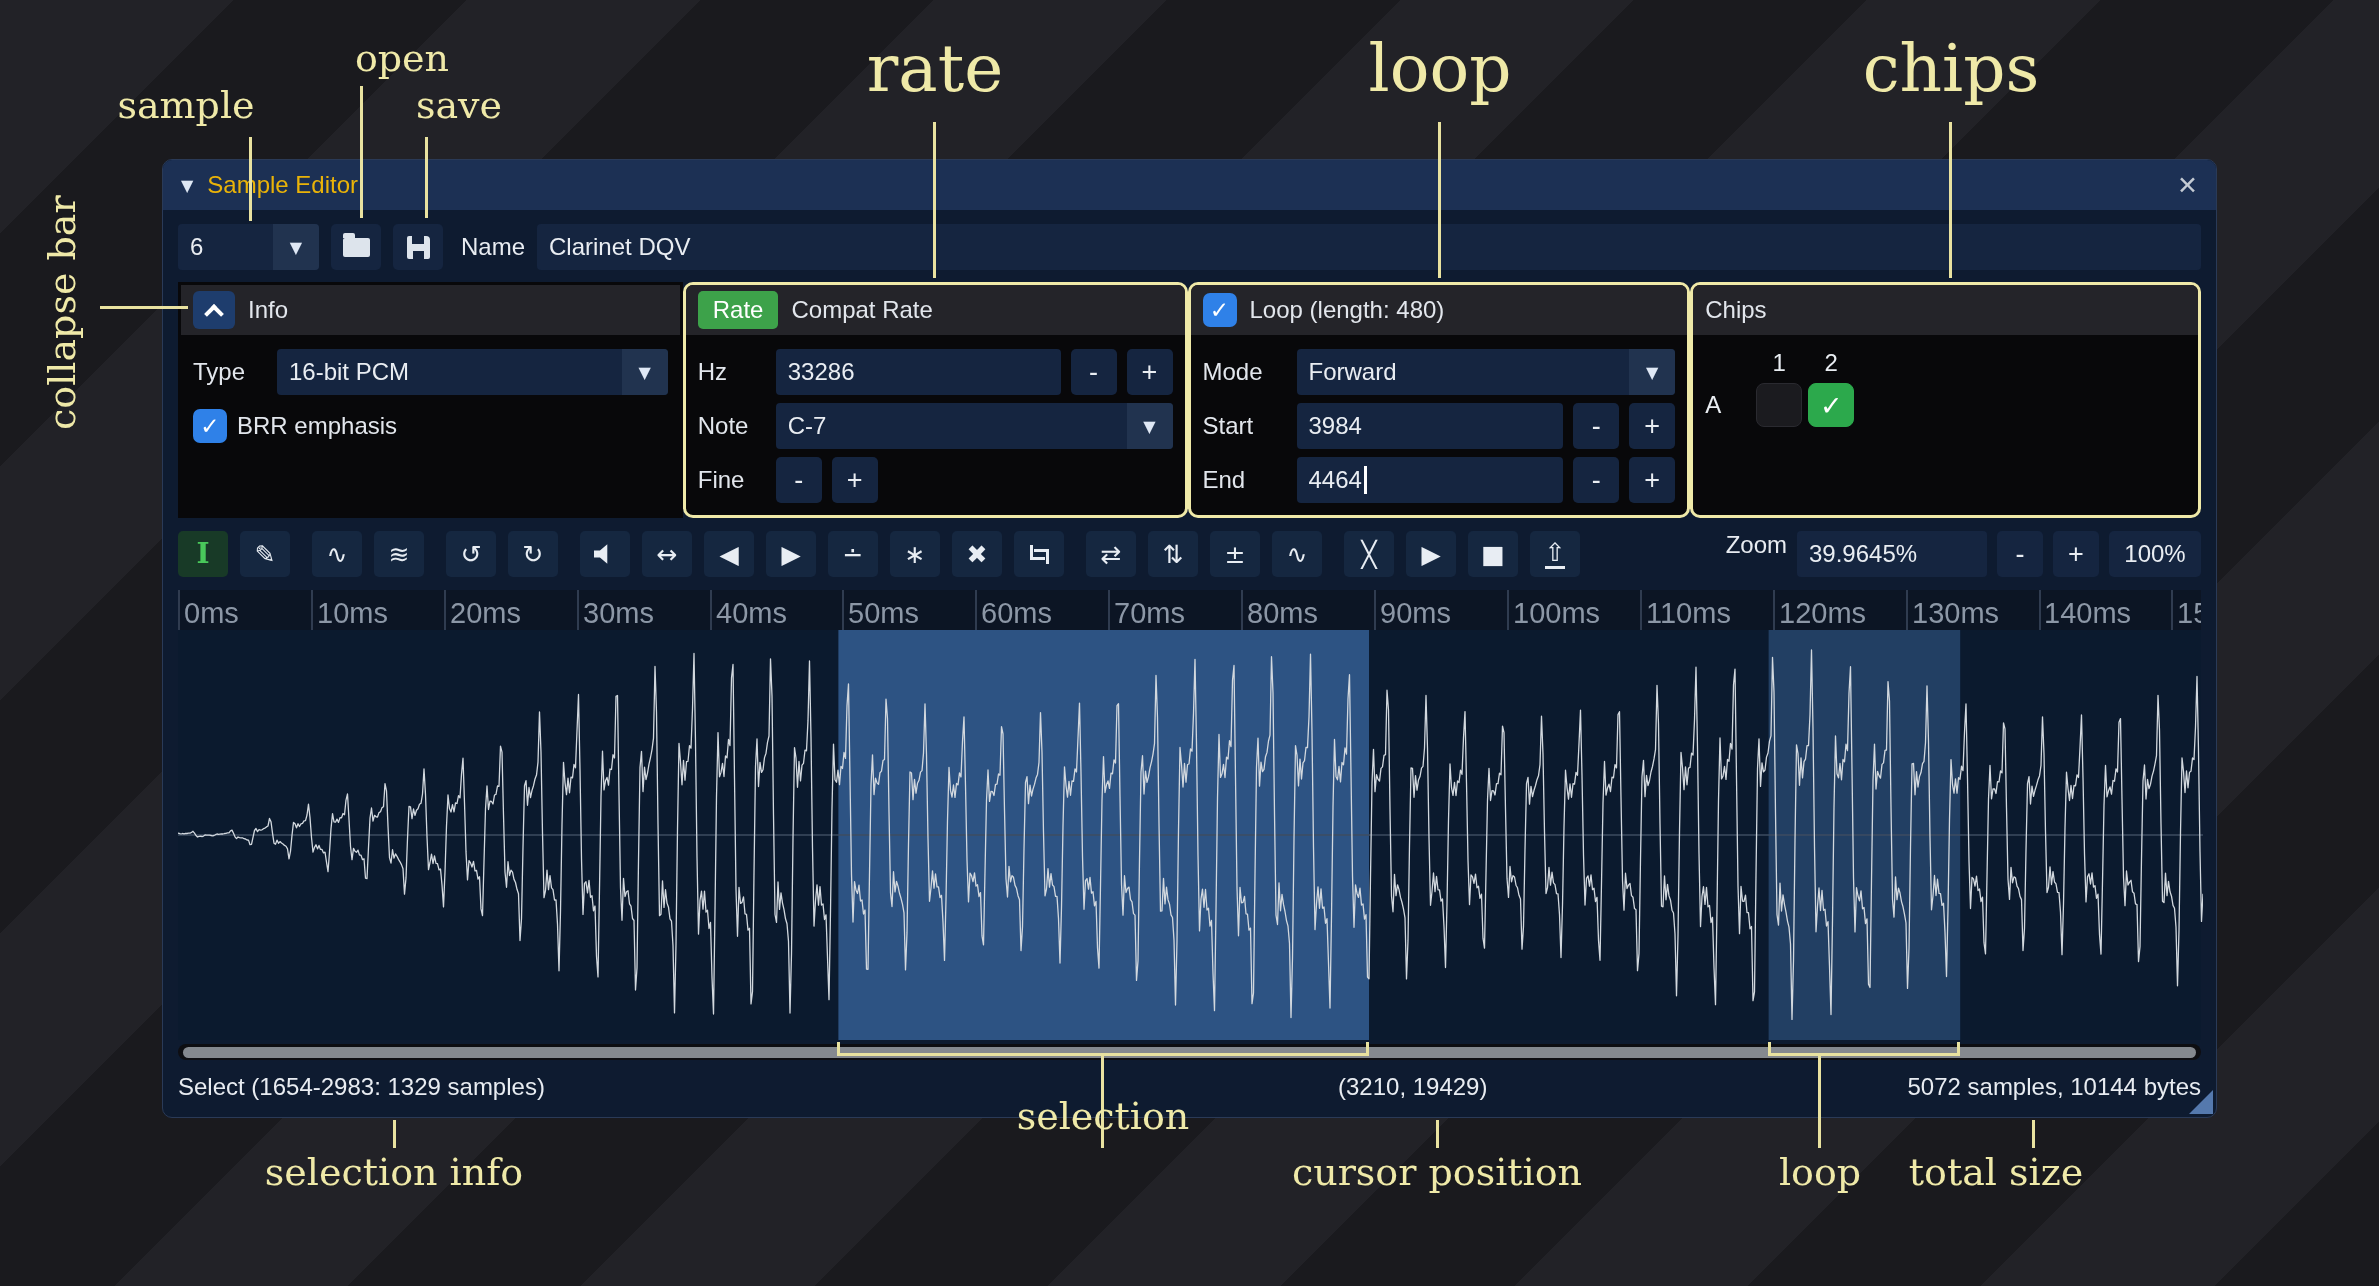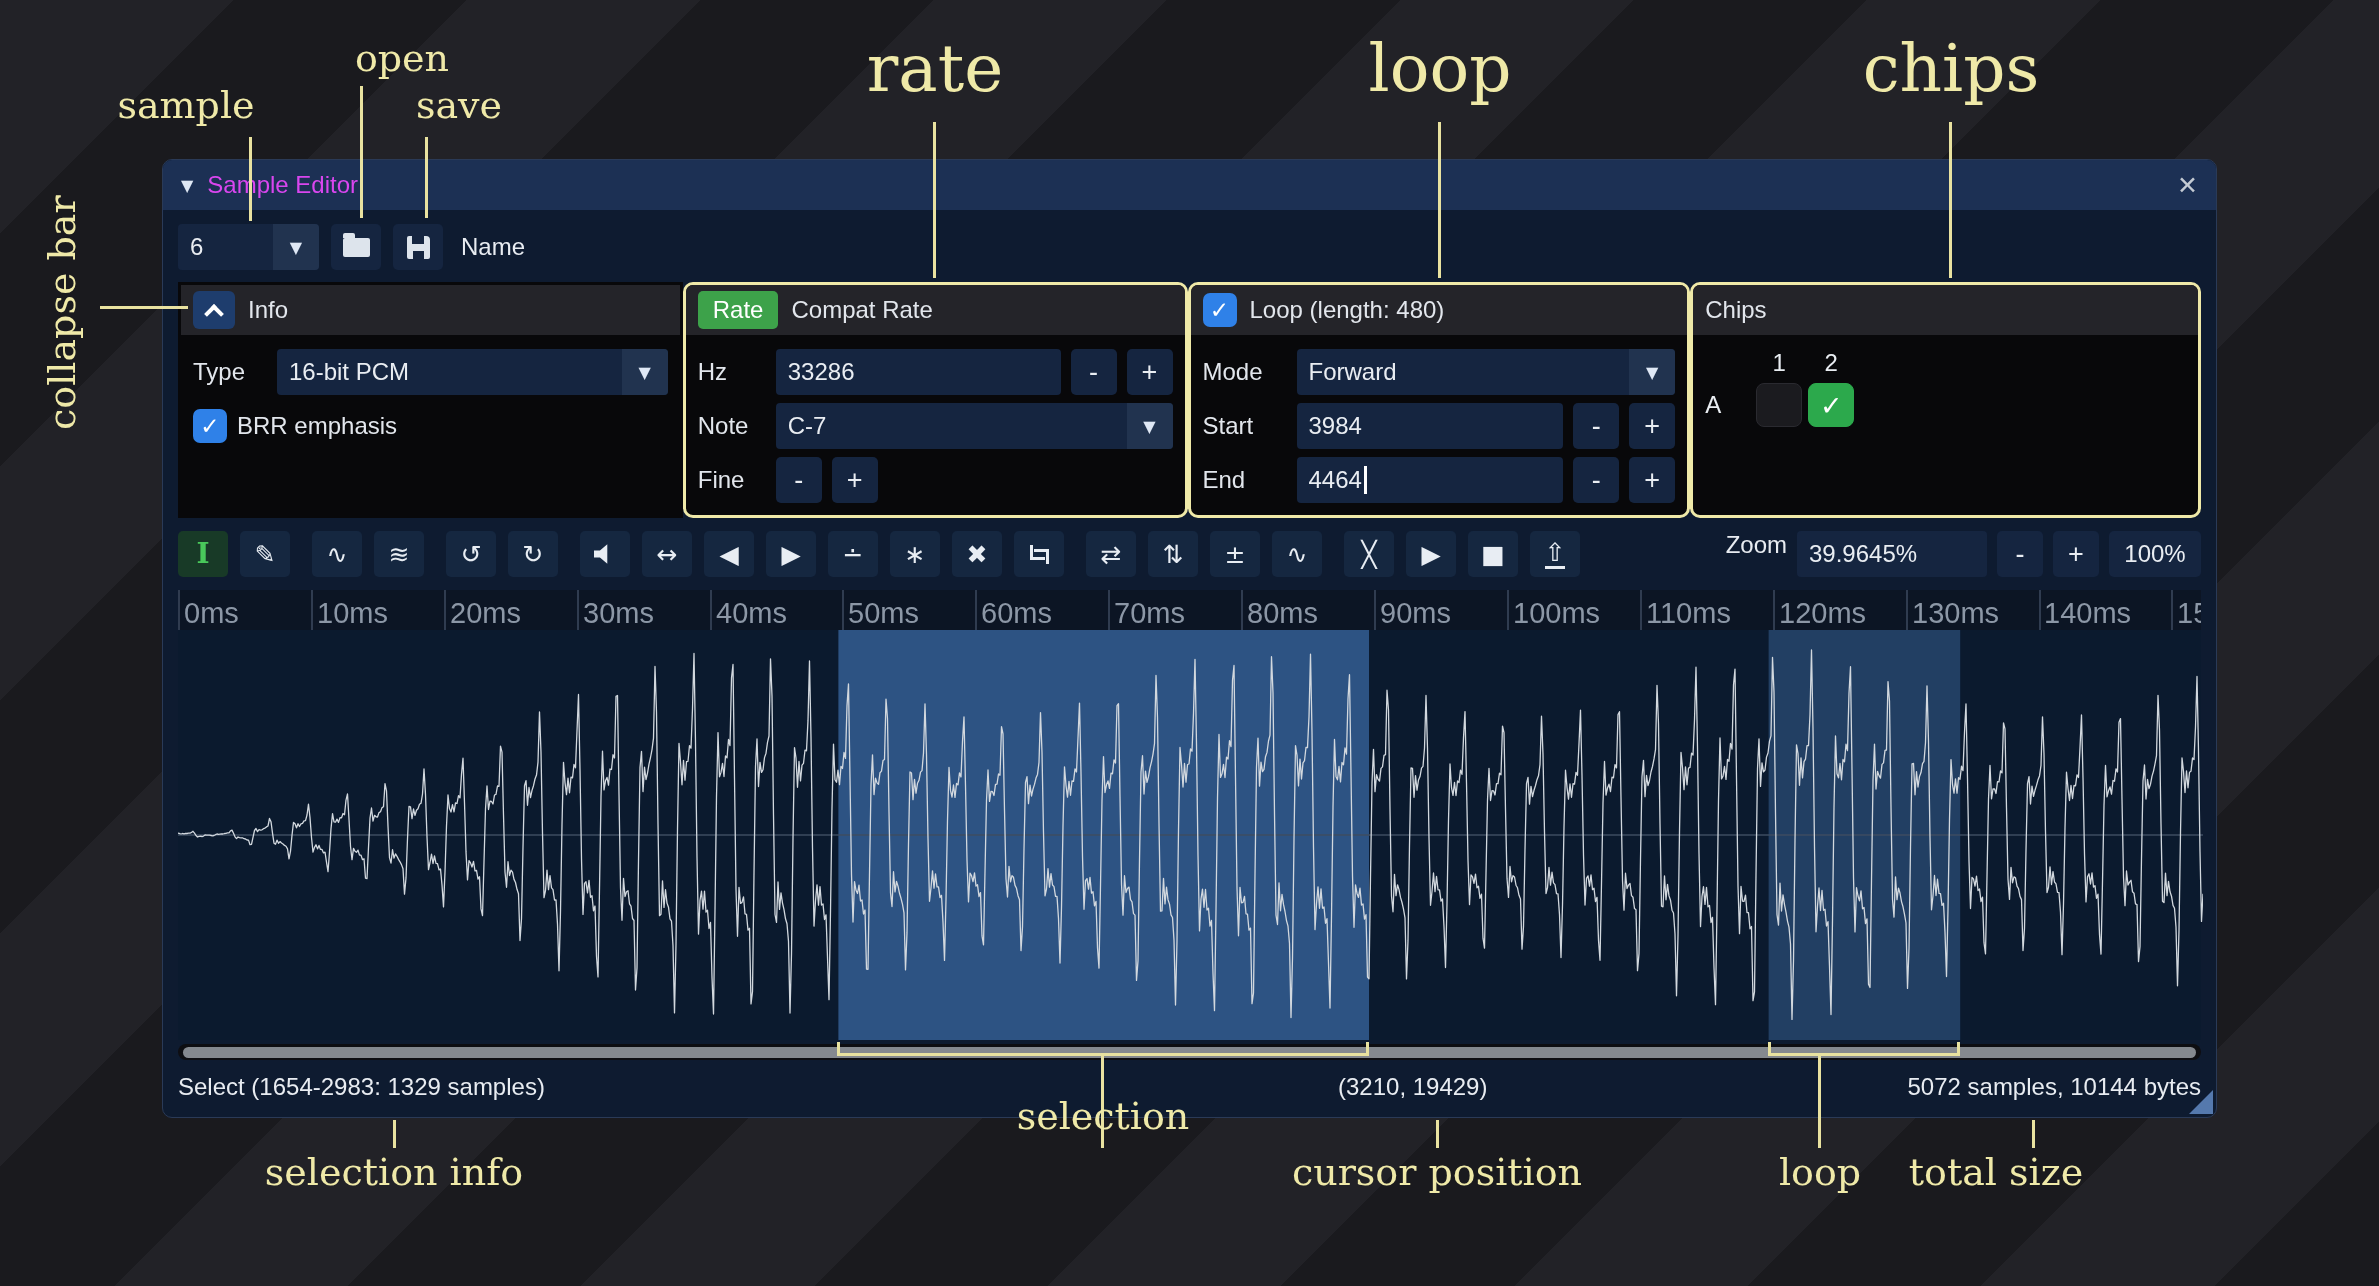--- a/index.html
+++ b/index.html
@@ -14,21 +14,21 @@
   
   .window {
     position: absolute; left: 162px; top: 159px; width: 2055px; height: 959px;
     background: #0e1b30; border: 1px solid #2a3a57; border-radius: 10px;
   }
   .titlebar {
     height: 50px; background: #1c3054; border-radius: 9px 9px 0 0;
     display: flex; align-items: center; gap: 14px; padding: 0 18px;
   }
   .collapse-tri { font-family: "DejaVu Sans", sans-serif; font-size: 16px; color: #dfe8f5; cursor: default; }
-  .title { font-size: 24px; color: #d946ef; }
+  .title { font-size: 24px; color: #eab308; }
   .close { margin-left: auto; font-family: "DejaVu Sans", sans-serif; font-size: 25px; color: #c4cad3; }
   .content { padding: 12px 15px 0; display: flex; flex-direction: column; }
 
   
   .controls-row { display: flex; gap: 12px; height: 50px; align-items: center; }
   .field {
     display: flex; align-items: center; background: #152540; border-radius: 4px; height: 46px;
     color: #e9edf2; overflow: hidden; white-space: nowrap;
   }
   .fval { padding-left: 12px; }
@@ -188,20 +188,23 @@
           <span class="fval">6</span>
           <span class="dd-btn">▼</span>
         </div>
         <button class="icon-btn">
           <span class="folder-icon"></span>
         </button>
         <button class="icon-btn">
           <span class="floppy-icon"></span>
         </button>
         <span class="lbl">Name</span>
+        <div class="field name-field">
+          <span class="fval">Clarinet DQV</span>
+        </div>
       </div>
 
       <div class="sections">
 
         <div class="section sec-info">
           <div class="sec-header">
             <button class="chev-btn">
               <span class="chev-up"></span>
             </button>
             <span>Info</span>

